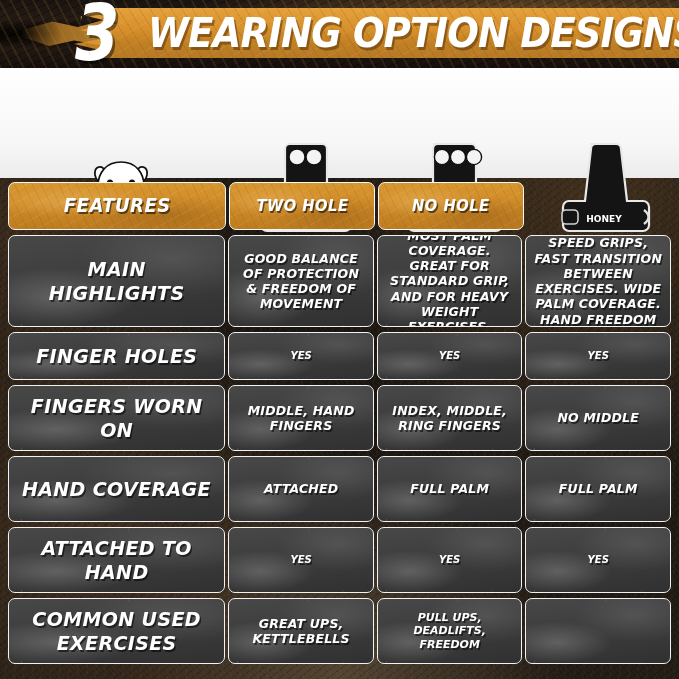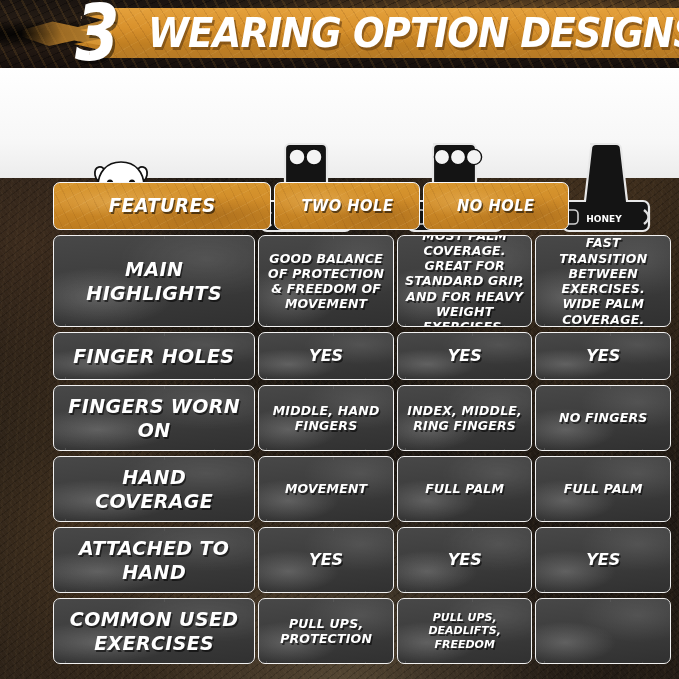--- a/index.html
+++ b/index.html
@@ -115,21 +115,21 @@
     border:1.5px solid #f2f2f2;
     border-radius:7px;
     box-sizing:border-box;
     display:flex;align-items:center;justify-content:center;
     text-align:center;
     overflow:hidden;
     background:#3e3e3e;
     margin-right:3px;
   }
   .cell:last-child{margin-right:0;}
-  .c-feat{width:218px;margin-left:45px;}
+  .c-feat{width:218px;}
   .c-col{width:146px;}
   .cell .tex{
     position:absolute;inset:0;pointer-events:none;
     background:
       radial-gradient(ellipse at 22% 68%, rgba(235,235,235,.22) 0%, rgba(0,0,0,0) 34%),
       radial-gradient(ellipse at 76% 26%, rgba(255,255,255,.10) 0%, rgba(0,0,0,0) 40%),
       linear-gradient(174deg, rgba(255,255,255,.05) 0%, rgba(0,0,0,.22) 100%);
   }
   .cell .tex::after{
     content:"";position:absolute;inset:0;opacity:.5;
@@ -170,21 +170,21 @@
   .hrow .txt{font-size:19px;letter-spacing:.5px;transform:scaleX(.95);}
   .hrow .c-col .txt{font-size:15.5px;}
 
   
   .r-tall .cell{height:92px;}
   .r-mid .cell{height:48px;}
   .r-dbl .cell{height:66px;}
   .feat-txt{font-size:20px;letter-spacing:.4px;transform:scaleX(.95);}
   .val-txt{font-size:12.5px;letter-spacing:.2px;}
   .val-sm{font-size:11px;}
-  .val-yes{font-size:16px;}
+  .val-yes{font-size:10px;}
 </style>
 </head>
 <body>
 
 <div class="page">
 
   <div class="bg">
     <div class="bg-noise"></div>
   </div>
 
@@ -328,32 +328,32 @@
       <div class="cell c-col">
         <div class="tex"></div>
         <div class="txt val-txt">MIDDLE, HAND FINGERS</div>
       </div>
       <div class="cell c-col">
         <div class="tex"></div>
         <div class="txt val-txt">INDEX, MIDDLE, RING FINGERS</div>
       </div>
       <div class="cell c-col">
         <div class="tex"></div>
-        <div class="txt val-txt">NO FINGERS</div>
+        <div class="txt val-txt">NO MIDDLE</div>
       </div>
     </div>
 
     <div class="trow r-dbl">
       <div class="cell c-feat">
         <div class="tex"></div>
         <div class="txt feat-txt">HAND COVERAGE</div>
       </div>
       <div class="cell c-col">
         <div class="tex"></div>
-        <div class="txt val-txt">MOVEMENT</div>
+        <div class="txt val-txt">ATTACHED</div>
       </div>
       <div class="cell c-col">
         <div class="tex"></div>
         <div class="txt val-txt">FULL PALM</div>
       </div>
       <div class="cell c-col">
         <div class="tex"></div>
         <div class="txt val-txt">FULL PALM</div>
       </div>
     </div>
@@ -377,21 +377,21 @@
       </div>
     </div>
 
     <div class="trow r-dbl">
       <div class="cell c-feat">
         <div class="tex"></div>
         <div class="txt feat-txt">COMMON USED EXERCISES</div>
       </div>
       <div class="cell c-col">
         <div class="tex"></div>
-        <div class="txt val-txt">PULL UPS, PROTECTION</div>
+        <div class="txt val-txt">GREAT UPS, KETTLEBELLS</div>
       </div>
       <div class="cell c-col">
         <div class="tex"></div>
         <div class="txt val-sm">PULL UPS, DEADLIFTS, FREEDOM</div>
       </div>
       <div class="cell c-col">
         <div class="tex"></div>
       </div>
     </div>
 

